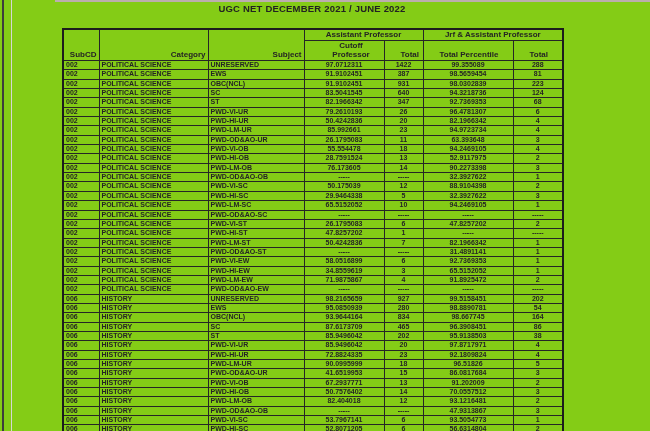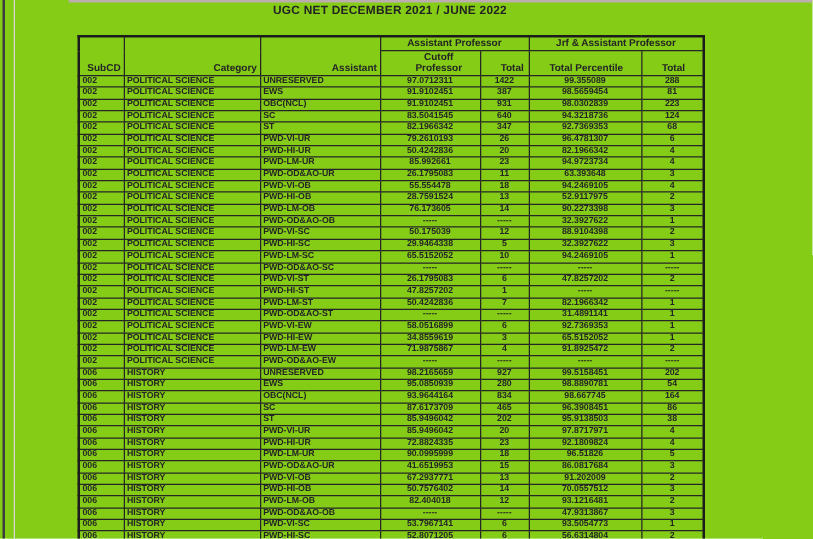--- a/index.html
+++ b/index.html
@@ -55,21 +55,21 @@
         <col class="w2">
         <col class="w3">
       <col class="w4">
         <col class="w5">
         <col class="w6">
     </colgroup>
     <thead>
       <tr class="group-row">
         <th rowspan="2" class="tallhead">SubCD</th>
         <th rowspan="2" class="tallhead center">Category</th>
-        <th rowspan="2" class="tallhead center">Assistant</th>
+        <th rowspan="2" class="tallhead center">Subject</th>
         <th colspan="2">Assistant Professor</th>
         <th colspan="2">Jrf &amp; Assistant Professor</th>
       </tr>
       <tr class="colhead-row">
         <th class="twoline">
           <div>Cutoff</div>
           <div>Professor</div>
         </th>
         <th class="bottom-label">Total</th>
         <th class="bottom-label">Total Percentile</th>

